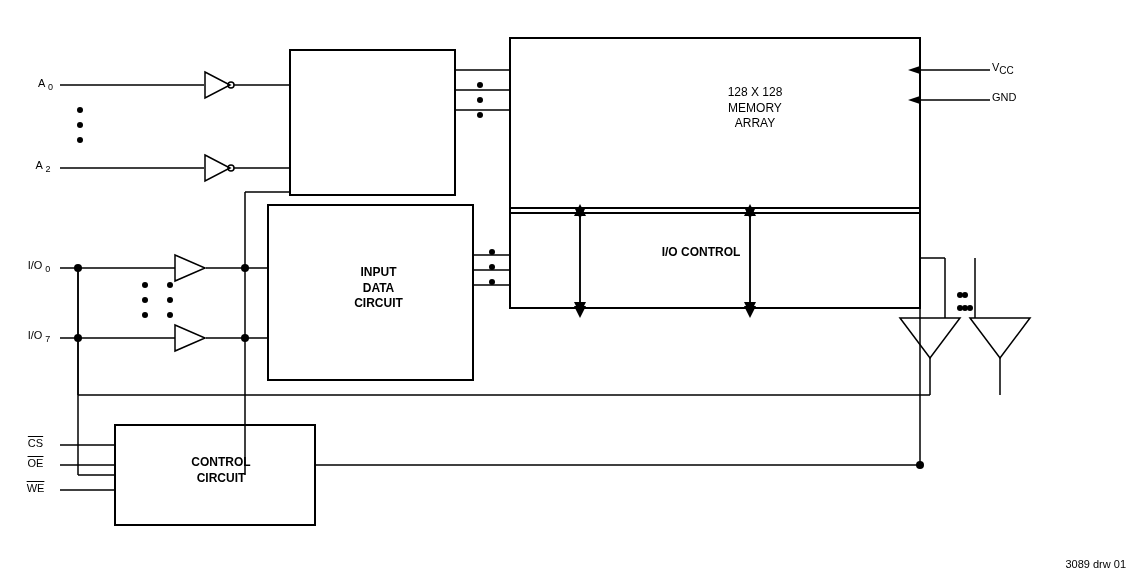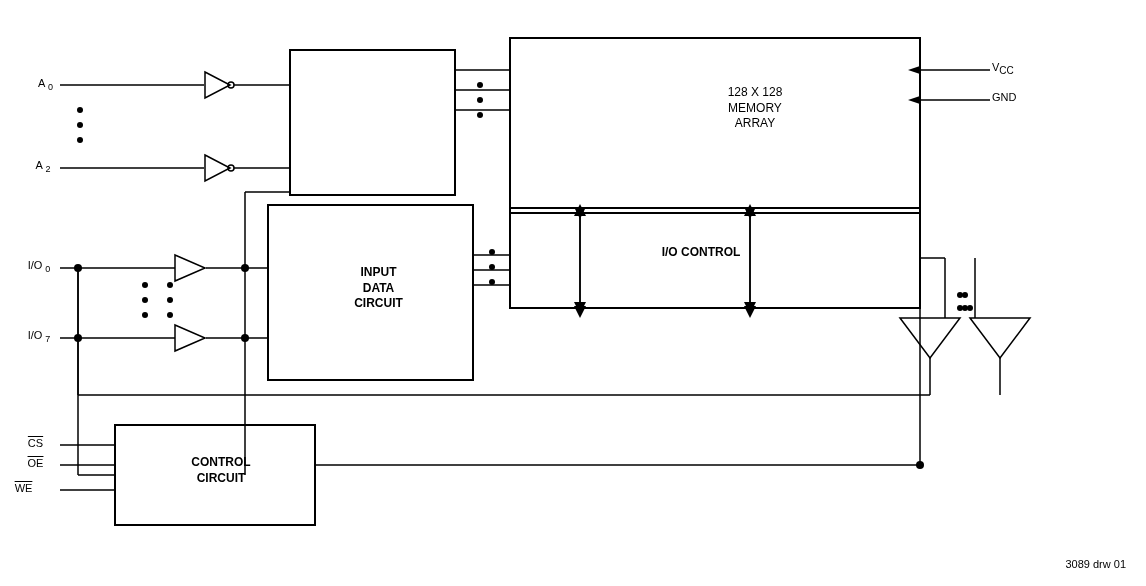--- a/index.html
+++ b/index.html
@@ -205,21 +205,21 @@
   <div class="label label-sm" style="left:22px; top:158px; width:42px;">A <sub style="font-size:9px">2</sub></div>
 
   <div class="label label-sm" style="left:18px; top:258px; width:42px;">I/O <sub style="font-size:9px">0</sub></div>
 
   <div class="label label-sm" style="left:18px; top:328px; width:42px;">I/O <sub style="font-size:9px">7</sub></div>
 
   <div class="label label-sm" style="left:18px; top:436px; width:35px; text-decoration:overline;">CS</div>
 
   <div class="label label-sm" style="left:18px; top:456px; width:35px; text-decoration:overline;">OE</div>
 
-  <div class="label label-sm" style="left:6px; top:481px; width:35px; text-decoration:overline;">WE</div>
+  <div class="label label-sm" style="left:18px; top:481px; width:35px; text-decoration:overline;">WE</div>
 
   <div class="label label-sm" style="left:992px; top:60px; width:60px; text-align:left;">V<sub style="font-size:10px">CC</sub></div>
 
   <div class="label label-sm" style="left:992px; top:90px; width:60px; text-align:left;">GND</div>
 
   <div class="label label-sm" style="right:20px; bottom:15px; font-size:11px; font-weight:normal;">3089 drw 01</div>
 
 </div>
 
 </body></html>

